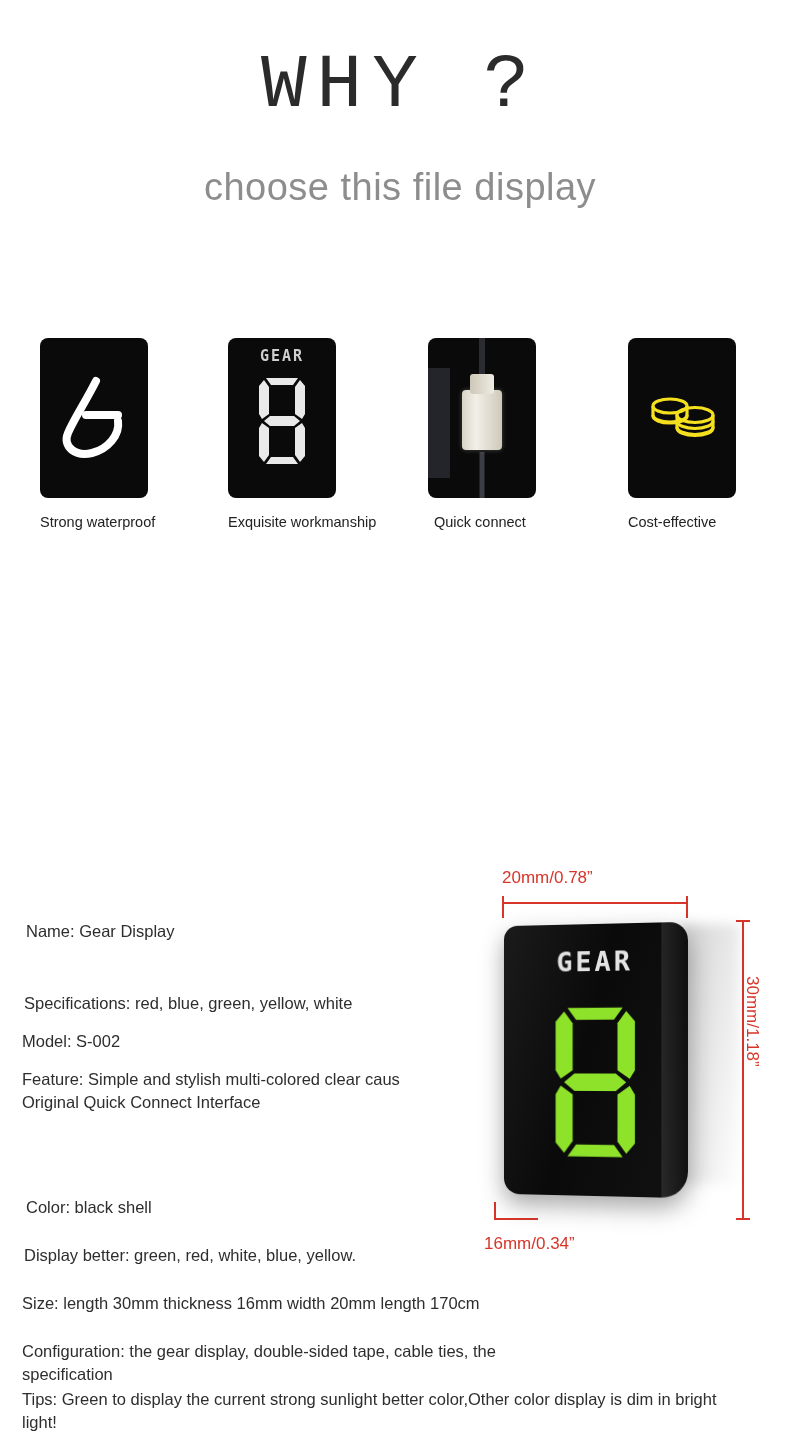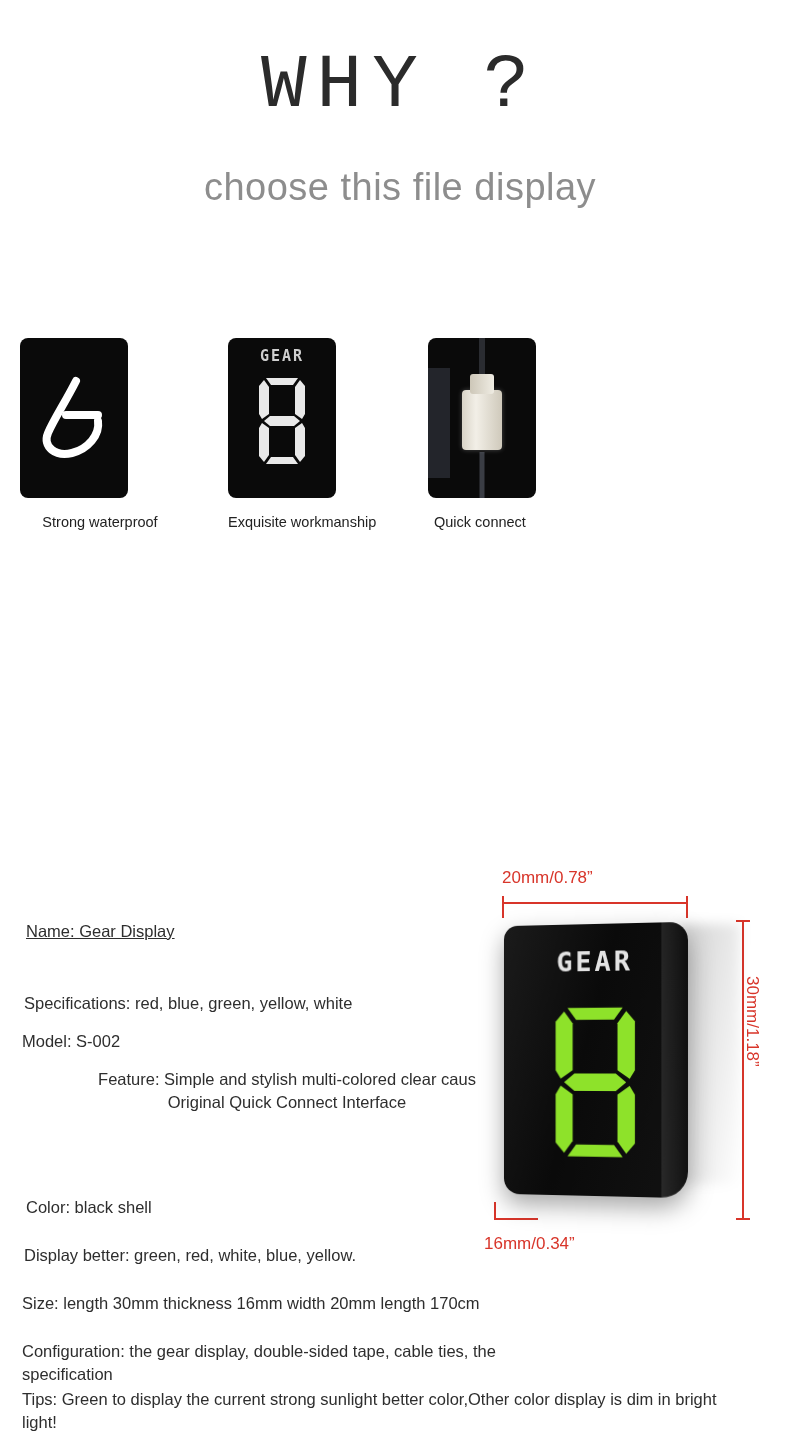--- a/index.html
+++ b/index.html
@@ -171,21 +171,21 @@
   .spec {
     position: absolute;
     left: 26px;
     top: 920px;
     width: 520px;
     font-size: 16.5px;
     color: #2e2e2e;
     line-height: 1.42;
   }
   .spec .line { margin-bottom: 0; }
-  .spec .l1 { position: absolute; top: 0; left: 0; text-decoration: underline; }
+  .spec .l1 { position: absolute; top: 0; left: 0; }
   .spec .l2 { position: absolute; top: 72px; left: -2px; }
   .spec .l3 { position: absolute; top: 110px; left: -4px; }
   .spec .l4 { position: absolute; top: 148px; left: -4px; width: 530px; }
   .spec .l5 { position: absolute; top: 276px; left: 0px; }
   .spec .l6 { position: absolute; top: 324px; left: -2px; }
   .spec .l7 { position: absolute; top: 372px; left: -4px; text-align: right; }
   .spec .l8 { position: absolute; top: 420px; left: -4px; }
   .spec .l9 { position: absolute; top: 468px; left: -4px; width: 700px; }
 
   
@@ -258,21 +258,21 @@
   .tick-h { position: absolute; height: 2px; background: #d8352a; }
 </style>
 </head>
 <body>
 
 <div class="headline">WHY ?</div>
 <div class="subhead">choose this file display</div>
 
 <div class="features">
 
-  <div class="feature" style="left:20px; top:0;text-align:center;">
+  <div class="feature" style="left:40px; top:0;">
     <div class="tile-wrap">
       <div class="shadow"></div>
       <div class="tile">
         <svg class="logo-mark" width="76" height="86" viewBox="0 0 76 86">
           <path d="M40 6 C30 26, 18 44, 12 58 C6 72, 20 82, 36 78 C52 74, 64 60, 62 46" stroke="#ffffff" stroke-width="8" fill="none" stroke-linecap="round"></path>
           <path d="M30 40 L62 40" stroke="#ffffff" stroke-width="8" stroke-linecap="round"></path>
         </svg>
       </div>
     </div>
     <div class="caption">Strong waterproof</div>
@@ -305,20 +305,39 @@
       <div class="tile conn-tile">
         <div class="conn-strip"></div>
         <div class="conn-wire"></div>
         <div class="conn-wire2"></div>
         <div class="conn-body"></div>
       </div>
     </div>
     <div class="caption" style="margin-left:6px;">Quick connect</div>
   </div>
 
+  <div class="feature" style="left:628px; top:0;">
+    <div class="tile-wrap">
+      <div class="shadow"></div>
+      <div class="tile coins-tile">
+        <svg class="logo-mark" width="84" height="68" viewBox="0 0 84 68">
+          <g fill="none" stroke="#f5e020" stroke-width="3.2">
+            <ellipse cx="30" cy="22" rx="17" ry="7"></ellipse>
+            <path d="M13 22 v10 a17 7 0 0 0 34 0 v-10"></path>
+            <path d="M13 31 a17 7 0 0 0 34 0"></path>
+            <ellipse cx="55" cy="31" rx="18" ry="7.5"></ellipse>
+            <path d="M37 31 v13 a18 7.5 0 0 0 36 0 v-13"></path>
+            <path d="M37 37 a18 7.5 0 0 0 36 0"></path>
+            <path d="M37 43 a18 7.5 0 0 0 36 0"></path>
+          </g>
+        </svg>
+      </div>
+    </div>
+    <div class="caption">Cost-effective</div>
+  </div>
 
 </div>
 
 <div class="product">
 
   <div class="dim-label" style="left:32px; top:6px;">20mm/0.78”</div>
   <div class="tick-h" style="left:32px; top:40px; width:186px;"></div>
   <div class="tick" style="left:32px; top:34px; height:22px;"></div>
   <div class="tick" style="left:216px; top:34px; height:22px;"></div>
 
@@ -345,20 +364,20 @@
         <polygon points="19,85 41,85 46,92 14,92"></polygon>
       </g>
     </svg>
   </div>
 </div>
 
 <div class="spec">
   <div class="line l1">Name: Gear Display</div>
   <div class="line l2">Specifications: red, blue, green, yellow, white</div>
   <div class="line l3">Model: S-002</div>
-  <div class="line l4" style="white-space: pre-line; text-align: center;">Feature: Simple and stylish multi-colored clear caus
+  <div class="line l4" style="white-space: pre-line;">Feature: Simple and stylish multi-colored clear caus
 Original Quick Connect Interface</div>
   <div class="line l5">Color: black shell</div>
   <div class="line l6">Display better: green, red, white, blue, yellow.</div>
   <div class="line l7">Size: length 30mm thickness 16mm width 20mm length 170cm</div>
   <div class="line l8">Configuration: the gear display, double-sided tape, cable ties, the specification</div>
   <div class="line l9">Tips: Green to display the current strong sunlight better color,Other color display is dim in bright light!</div>
 </div>
 
 </body></html>

